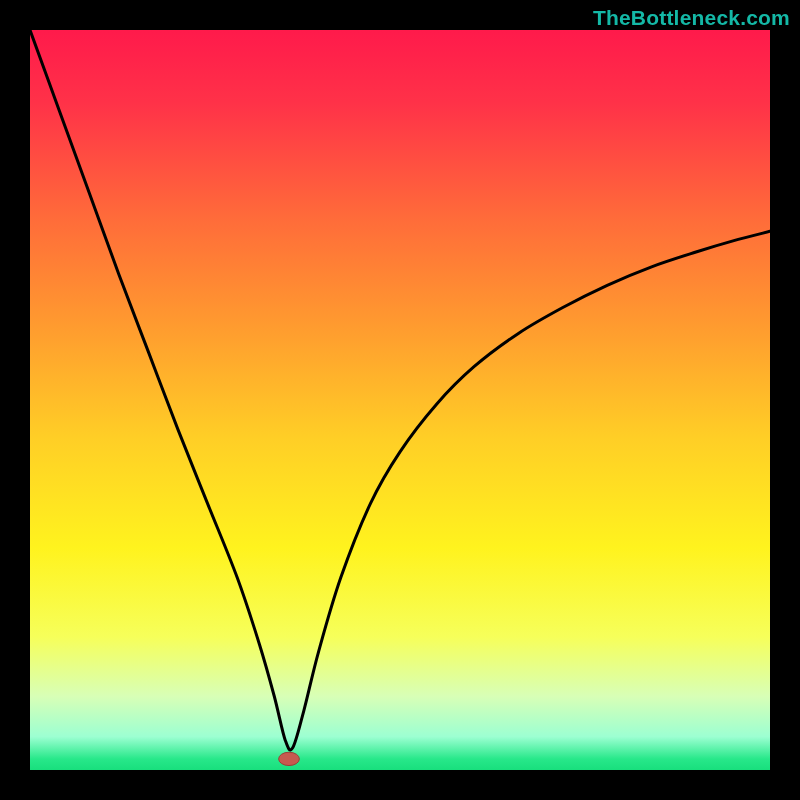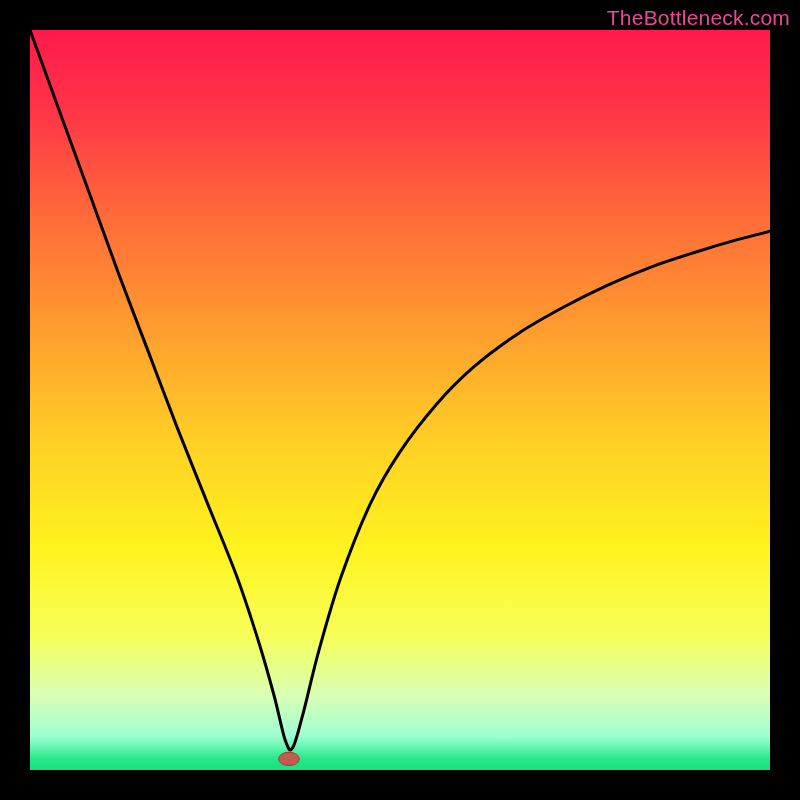--- a/index.html
+++ b/index.html
@@ -23,23 +23,23 @@
     position: absolute;
     left: 0;
     top: 0;
     width: 740px;
     height: 740px;
   }
   .watermark {
     position: absolute;
     top: 6px;
     right: 10px;
-    color: #ec4899;
+    color: #14b8a6;
     font-size: 21px;
-    font-weight: 400;
+    font-weight: 700;
     letter-spacing: 0.2px;
   }
   svg { display: block; }
 </style>
 </head>
 <body>
 
 <div class="frame">
   <svg class="plot" viewBox="0 0 740 740" preserveAspectRatio="none">
     <defs>

